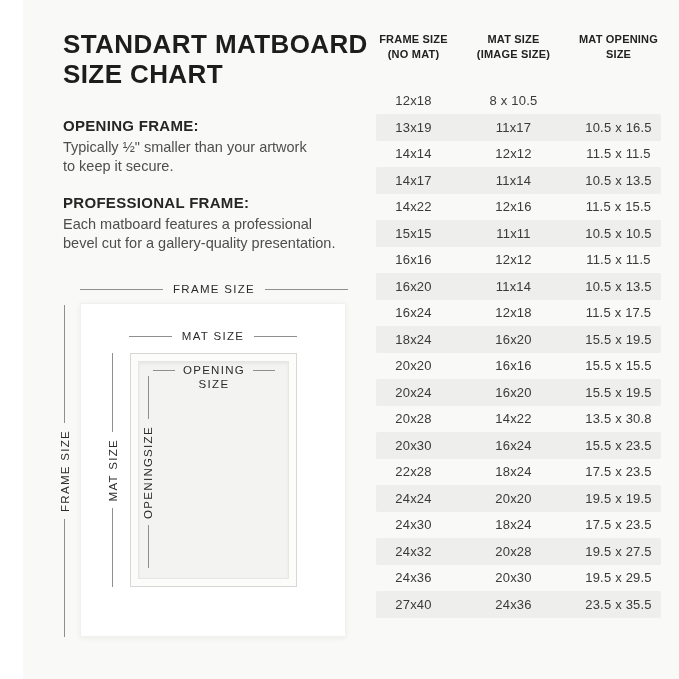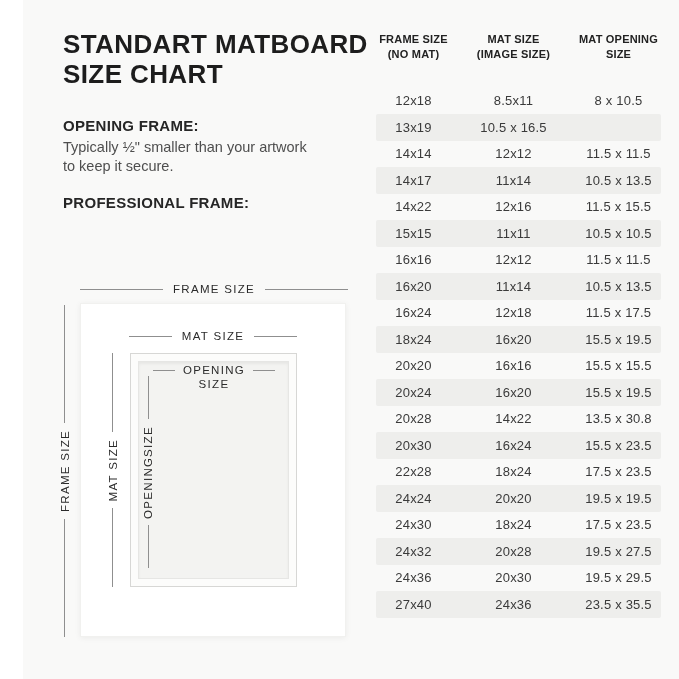--- a/index.html
+++ b/index.html
@@ -79,20 +79,22 @@
 SIZE CHART</h1>
 
   <div class="section section-1">
     <h3>OPENING FRAME:</h3>
     <p>Typically ½" smaller than your artwork
 to keep it secure.</p>
   </div>
 
   <div class="section section-2">
     <h3>PROFESSIONAL FRAME:</h3>
+    <p>Each matboard features a professional
+bevel cut for a gallery-quality presentation.</p>
   </div>
 
   <div class="hlabel diag-frame-label">
     <span class="line"></span>
     <span class="dlab">FRAME SIZE</span>
     <span class="line"></span>
   </div>
 
   <div class="frame-rect"></div>
 
@@ -147,25 +149,25 @@
         <div>(IMAGE SIZE)</div>
       </div>
       <div class="th">
         <div>MAT OPENING</div>
         <div>SIZE</div>
       </div>
     </div>
     <div class="tbody">
         <div class="trow">
           <div class="tcell">12x18</div>
-          <div class="tcell">8.5x11</div>
           <div class="tcell">8 x 10.5</div>
         </div>
         <div class="trow striped">
           <div class="tcell">13x19</div>
+          <div class="tcell">11x17</div>
           <div class="tcell">10.5 x 16.5</div>
         </div>
         <div class="trow">
           <div class="tcell">14x14</div>
           <div class="tcell">12x12</div>
           <div class="tcell">11.5 x 11.5</div>
         </div>
         <div class="trow striped">
           <div class="tcell">14x17</div>
           <div class="tcell">11x14</div>

